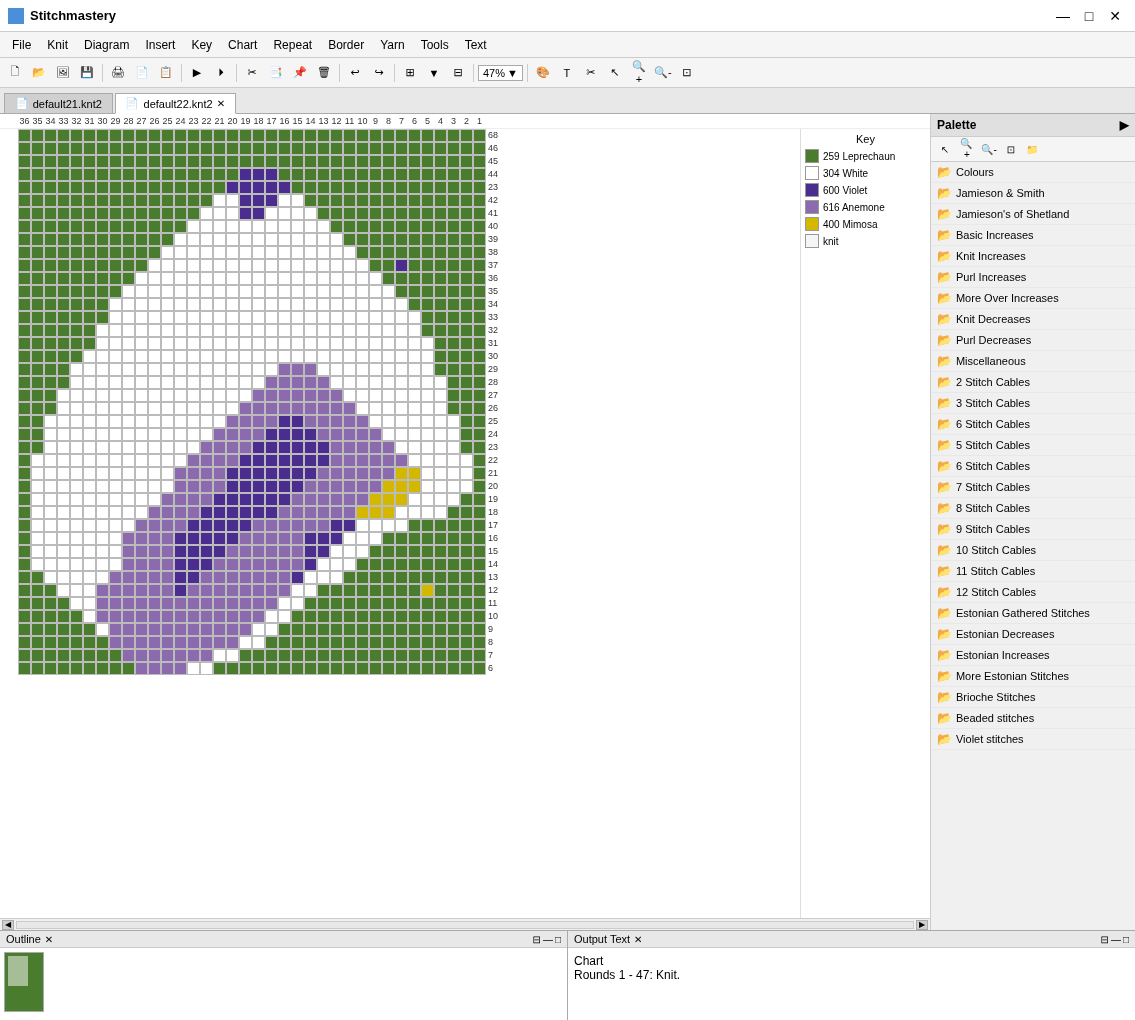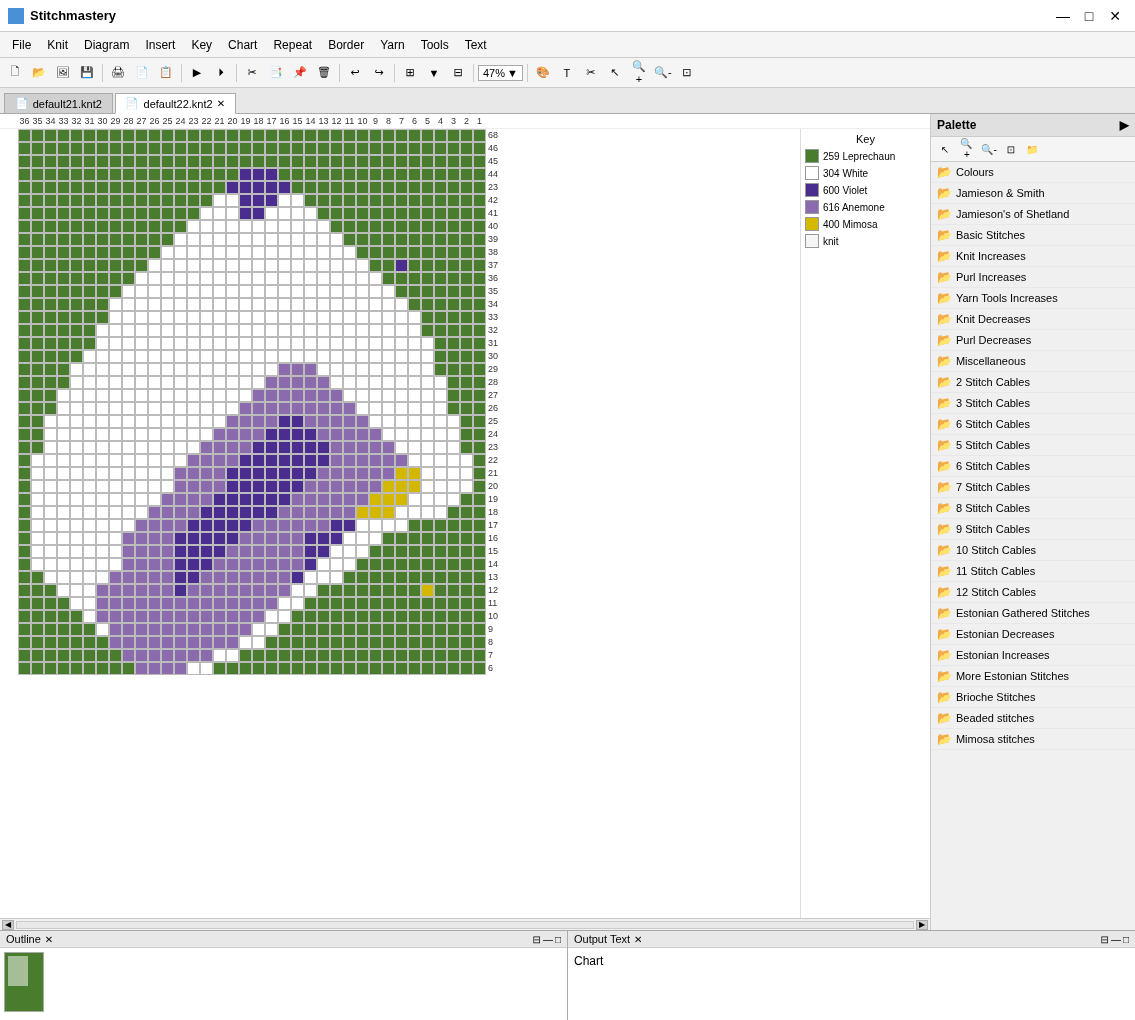--- a/index.html
+++ b/index.html
@@ -1939,33 +1939,33 @@
         <div class="palette-item">
           <span class="palette-folder-icon">📂</span>
           <span>Jamieson &amp; Smith</span>
         </div>
         <div class="palette-item">
           <span class="palette-folder-icon">📂</span>
           <span>Jamieson's of Shetland</span>
         </div>
         <div class="palette-item">
           <span class="palette-folder-icon">📂</span>
-          <span>Basic Stitches</span>
+          <span>Basic Increases</span>
         </div>
         <div class="palette-item">
           <span class="palette-folder-icon">📂</span>
           <span>Knit Increases</span>
         </div>
         <div class="palette-item">
           <span class="palette-folder-icon">📂</span>
           <span>Purl Increases</span>
         </div>
         <div class="palette-item">
           <span class="palette-folder-icon">📂</span>
-          <span>Yarn Tools Increases</span>
+          <span>More Over Increases</span>
         </div>
         <div class="palette-item">
           <span class="palette-folder-icon">📂</span>
           <span>Knit Decreases</span>
         </div>
         <div class="palette-item">
           <span class="palette-folder-icon">📂</span>
           <span>Purl Decreases</span>
         </div>
         <div class="palette-item">
@@ -2035,21 +2035,21 @@
         <div class="palette-item">
           <span class="palette-folder-icon">📂</span>
           <span>Brioche Stitches</span>
         </div>
         <div class="palette-item">
           <span class="palette-folder-icon">📂</span>
           <span>Beaded stitches</span>
         </div>
         <div class="palette-item">
           <span class="palette-folder-icon">📂</span>
-          <span>Mimosa stitches</span>
+          <span>Violet stitches</span>
         </div>
       </div>
   </div>
 </div>
 
 <div id="bottom">
   <div id="outline-panel">
     <div id="outline-header">
       <div id="outline-header-left">
         <span>Outline</span>
@@ -2075,15 +2075,16 @@
         <span class="header-btn">✕</span>
       </div>
       <div id="output-header-right">
         <span class="header-btn">⊟</span>
         <span class="header-btn">—</span>
         <span class="header-btn">□</span>
       </div>
     </div>
     <div id="output-content">
       <div>Chart</div>
+      <div>Rounds 1 - 47: Knit.</div>
     </div>
   </div>
 </div>
 
 </body></html>

